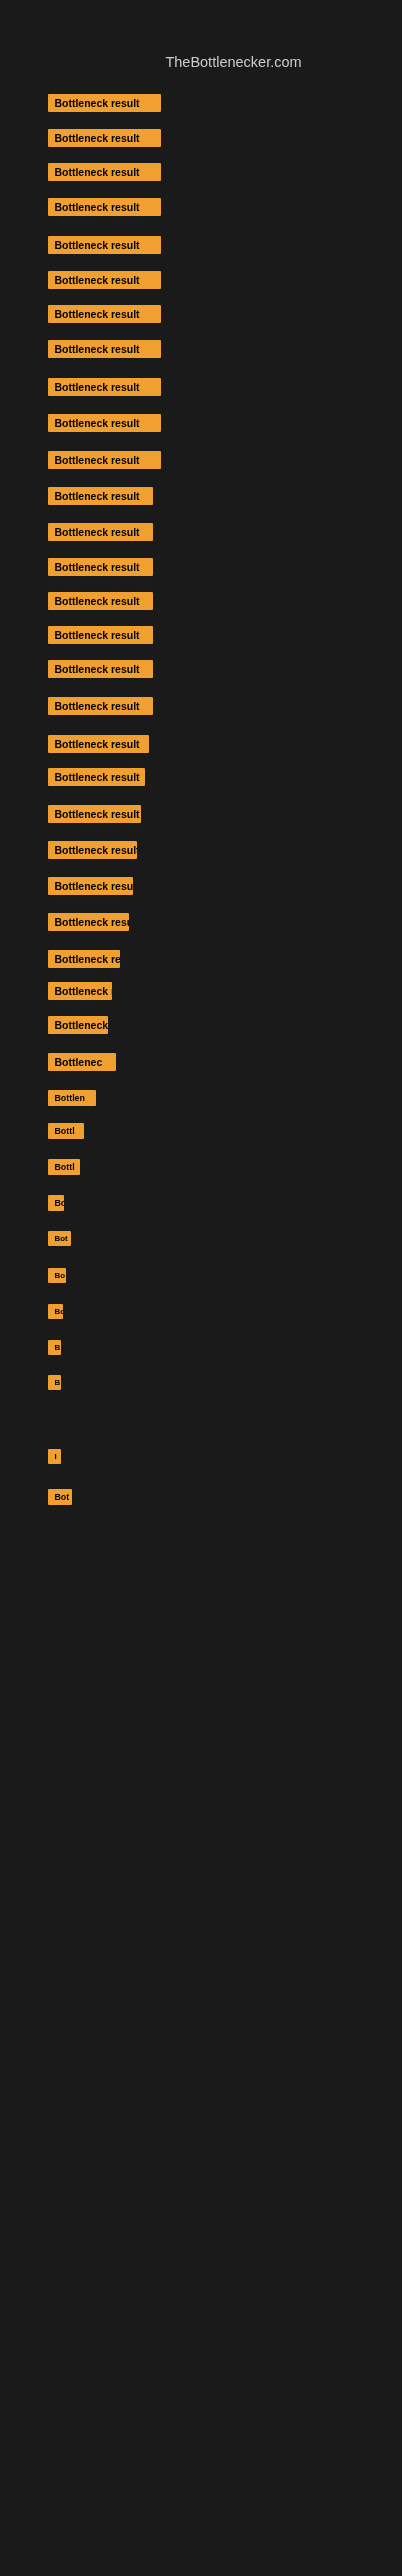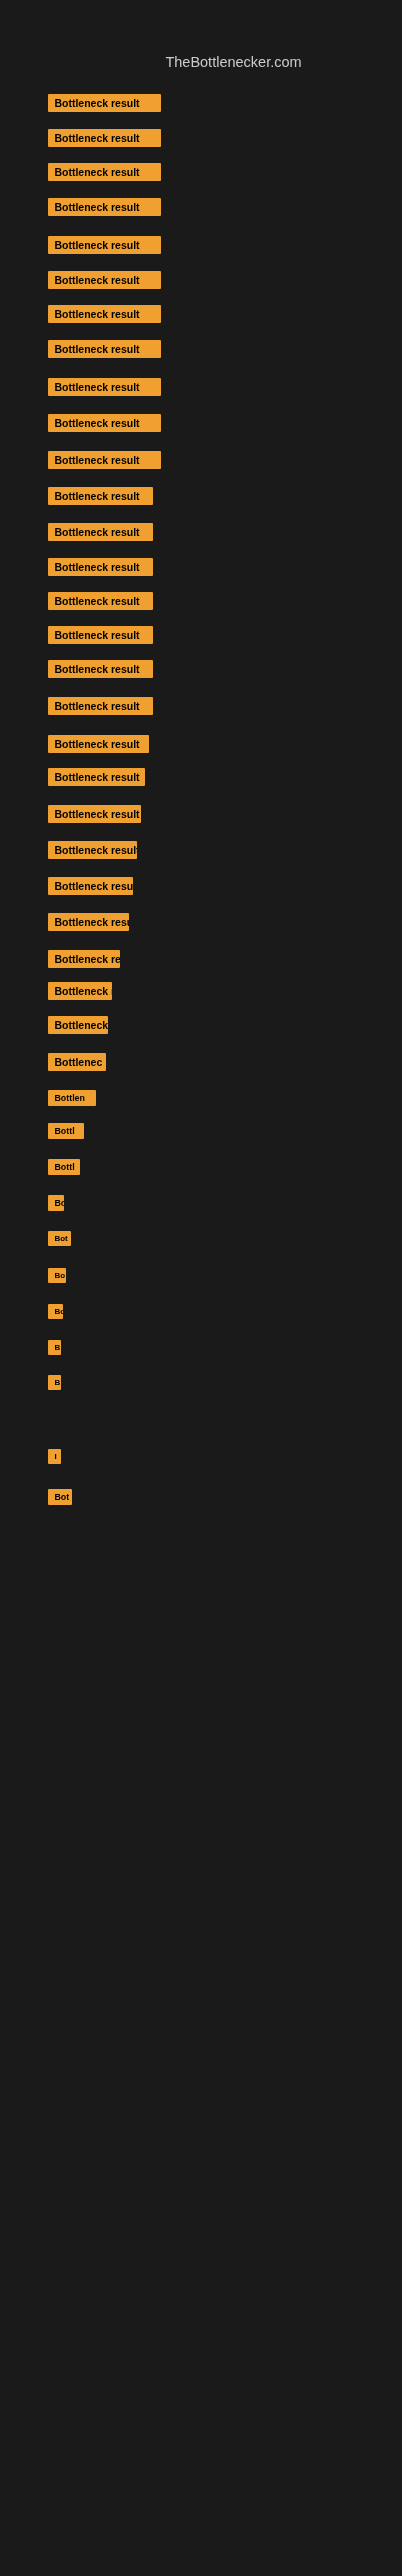--- a/index.html
+++ b/index.html
@@ -61,21 +61,21 @@
 <div class="bottleneck-item" style="top: 649px; width: 105px; font-size: 10.5px;">Bottleneck result</div>
 <div class="bottleneck-item" style="top: 687px; width: 101px; font-size: 10.5px;">Bottleneck result</div>
 <div class="bottleneck-item" style="top: 720px; width: 97px; font-size: 10.5px;">Bottleneck result</div>
 <div class="bottleneck-item" style="top: 757px; width: 93px; font-size: 10.5px;">Bottleneck result</div>
 <div class="bottleneck-item" style="top: 793px; width: 89px; font-size: 10.5px;">Bottleneck result</div>
 <div class="bottleneck-item" style="top: 829px; width: 85px; font-size: 10.5px;">Bottleneck result</div>
 <div class="bottleneck-item" style="top: 865px; width: 81px; font-size: 10.5px;">Bottleneck result</div>
 <div class="bottleneck-item" style="top: 902px; width: 72px; font-size: 10.5px;">Bottleneck result</div>
 <div class="bottleneck-item" style="top: 934px; width: 64px; font-size: 10.5px;">Bottleneck result</div>
 <div class="bottleneck-item" style="top: 968px; width: 60px; font-size: 10.5px;">Bottleneck</div>
-<div class="bottleneck-item" style="top: 1005px; width: 58px; font-size: 10.5px;">Bottlenec</div>
+<div class="bottleneck-item" style="top: 1005px; width: 68px; font-size: 10.5px;">Bottlenec</div>
 <div class="bottleneck-item" style="top: 1042px; width: 48px; font-size: 8.9px;">Bottlen</div>
 <div class="bottleneck-item" style="top: 1075px; width: 36px; font-size: 8.9px;">Bottl</div>
 <div class="bottleneck-item" style="top: 1111px; width: 32px; font-size: 8.9px;">Bottl</div>
 <div class="bottleneck-item" style="top: 1147px; width: 16px; font-size: 8.9px;">Bott</div>
 <div class="bottleneck-item" style="top: 1183px; width: 22.5px; font-size: 8px;">Bot</div>
 <div class="bottleneck-item" style="top: 1220px; width: 17.7px; font-size: 8px;">Bo</div>
 <div class="bottleneck-item" style="top: 1256px; width: 14.5px; font-size: 8px;">Bo</div>
 <div class="bottleneck-item" style="top: 1292px; width: 11.3px; font-size: 8px;">B</div>
 <div class="bottleneck-item" style="top: 1327px; width: 8px; font-size: 8px;">B</div>
 <div class="bottleneck-item" style="top: 1401px; width: 4.8px; font-size: 8px;">I</div>

